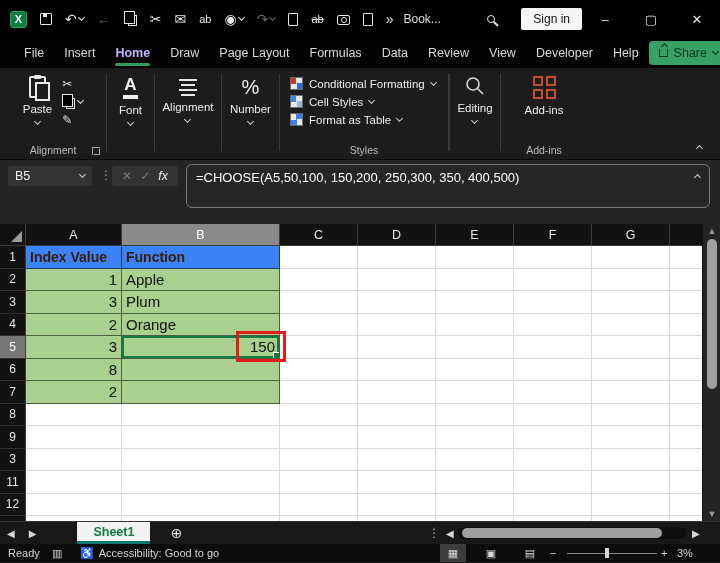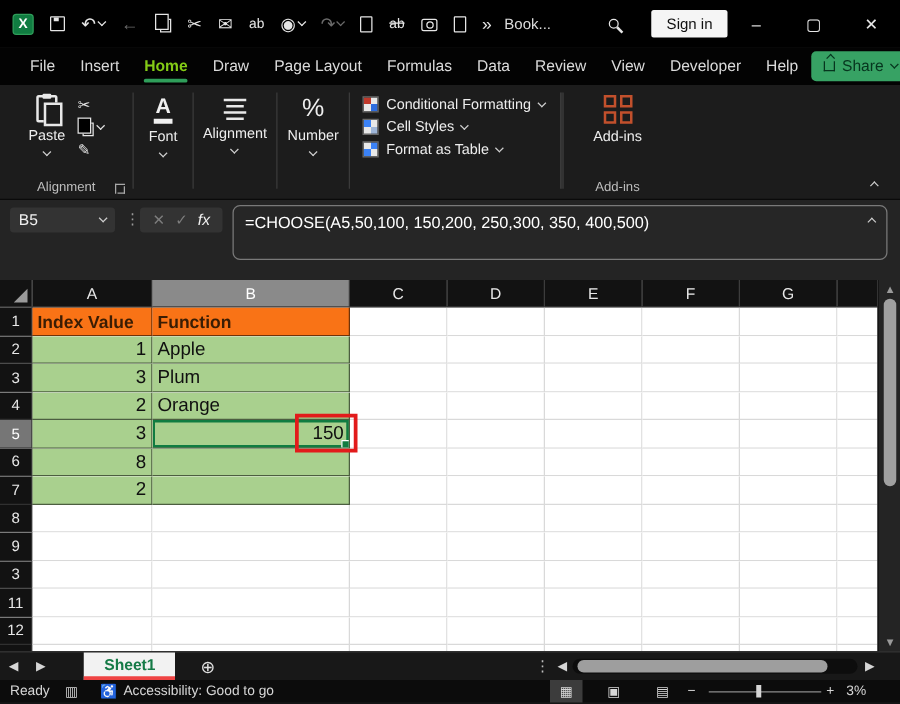--- a/index.html
+++ b/index.html
@@ -27,21 +27,21 @@
   .ic-doc { width:10px; height:13px; border:1.5px solid #e6e6e6; border-radius:1px; }
   .ic-cam { width:13px; height:10px; border:1.5px solid #e6e6e6; border-radius:2px; margin-top:2px; }
   .ic-cam:after { content:""; position:absolute; left:3px; top:1px; width:4px; height:4px; border:1.5px solid #e6e6e6; border-radius:50%; }
   .ic-search { width:8px; height:8px; border:1.5px solid #e6e6e6; border-radius:50%; }
   .ic-search:after { content:""; position:absolute; width:6px; height:1.5px; background:#e6e6e6; transform:rotate(45deg); right:-5px; bottom:-2px; }
   .searchwrap { margin-left:26px; display:flex; align-items:center; }
 
   
   .tabrow { height:30px; background:#030303; display:flex; align-items:center; padding-left:14px; }
   .rtab { font-size:12.5px; color:#dadada; padding:6px 10px 7px 10px; cursor:pointer; position:relative; white-space:nowrap; }
-  .rtab.active { color:#84cc16; font-weight:bold; }
+  .rtab.active { color:#c4b5fd; font-weight:bold; }
   .rtab.active:after { content:""; position:absolute; left:10px; right:10px; bottom:1px; height:3px; background:#2f9e5a; border-radius:2px; }
   .share-btn { margin-left:auto; margin-right:8px; background:#37A264; color:#06351e; font-size:12.5px; border:none; border-radius:4px; height:24px; padding:0 10px; display:flex; align-items:center; gap:6px; cursor:pointer; font-family:inherit; }
   .share-ic { width:9px; height:8px; border:1.5px solid #06351e; border-top:none; position:relative; display:inline-block; }
   .share-ic:after { content:""; position:absolute; left:2px; top:-5px; width:4px; height:4px; border-left:1.5px solid #06351e; border-top:1.5px solid #06351e; transform:rotate(45deg); }
 
   
   .ribbon { height:92px; background:#1c1c1c; display:flex; align-items:stretch; position:relative; border-bottom:1px solid #0a0a0a; }
   .rdiv { width:1px; background:#3a3a3a; margin:6px 0 8px 0; }
   .rgroup { position:relative; display:flex; flex-direction:column; align-items:center; }
   .grp-label { position:absolute; bottom:3px; left:0; right:0; text-align:center; font-size:10.5px; color:#bdbdbd; }
@@ -90,34 +90,34 @@
   
   .gridarea { position:relative; height:297px; background:#fff; overflow:hidden; }
   .grow { display:flex; }
   .hcell { height:22px; background:#121212; color:#e8e8e8; font-size:12.5px; display:flex; align-items:center; justify-content:center; border-right:1px solid #3c3c3c; border-bottom:1px solid #3c3c3c; cursor:pointer; flex:0 0 auto; }
   .hcell.selhdr { background:#8a8a8a; color:#fff; }
   .corner { position:relative; cursor:pointer; }
   .corner:after { content:""; position:absolute; right:3px; bottom:3px; border-left:11px solid transparent; border-bottom:11px solid #9a9a9a; }
   .ncell { background:#121212; color:#e8e8e8; font-size:12px; display:flex; align-items:center; justify-content:center; border-right:1px solid #3c3c3c; border-bottom:1px solid #303030; cursor:pointer; flex:0 0 auto; }
   .ncell.selhdr { background:#767676; color:#fff; }
   .cell { border-right:1px solid #d9d9d9; border-bottom:1px solid #d9d9d9; background:#fff; font-size:15px; color:#111; display:flex; align-items:center; padding:0 4px; overflow:hidden; white-space:nowrap; cursor:cell; flex:0 0 auto; }
-  .cell.o { background:#f97316; color:#3a1d04; font-weight:bold; font-size:14px; border-right:1px solid rgba(0,0,0,.55); border-bottom:1px solid rgba(0,0,0,.55); }
+  .cell.o { background:#3b82f6; color:#3a1d04; font-weight:bold; font-size:14px; border-right:1px solid rgba(0,0,0,.55); border-bottom:1px solid rgba(0,0,0,.55); }
   .cell.g { background:#A9D08E; color:#101010; border-right:1px solid rgba(0,0,0,.55); border-bottom:1px solid rgba(0,0,0,.55); }
   .cell.ar { justify-content:flex-end; }
   .cell.sel { box-shadow:inset 0 0 0 2px #107C41; position:relative; }
   .cell.sel:after { content:""; position:absolute; right:-1px; bottom:-1px; width:5px; height:5px; background:#107C41; border:1px solid #fff; }
   .annobox { position:absolute; left:236px; top:107px; width:50px; height:31px; border:3px solid #E21B1B; z-index:6; pointer-events:none; }
   .vscroll { position:absolute; right:0; top:0; width:18px; height:297px; background:#242424; border-left:1px solid #111; z-index:4; }
   .vscroll .arr { position:absolute; left:0; width:18px; height:14px; color:#9a9a9a; font-size:9px; display:flex; align-items:center; justify-content:center; cursor:pointer; }
   .vthumb { position:absolute; left:4px; top:15px; width:10px; height:150px; background:#a0a0a0; border-radius:5px; cursor:grab; }
 
   
   .tabbar { height:23px; background:#181818; border-top:1px solid #333; position:relative; display:flex; align-items:center; color:#cfcfcf; }
   .navarr { font-size:10px; padding:0 7px; cursor:pointer; color:#d6d6d6; }
-  .sheettab { margin-left:24px; height:100%; background:#f2f2f2; color:#157A46; font-weight:bold; font-size:12.5px; display:flex; align-items:center; padding:0 16px; border-bottom:3px solid #ef4444; cursor:pointer; }
+  .sheettab { margin-left:34px; height:100%; background:#f2f2f2; color:#157A46; font-weight:bold; font-size:12.5px; display:flex; align-items:center; padding:0 16px; border-bottom:3px solid #0f766e; cursor:pointer; }
   .addsheet { margin-left:20px; font-size:14px; color:#e0e0e0; cursor:pointer; }
   .tdots { position:absolute; left:428px; font-size:12px; color:#bdbdbd; cursor:pointer; }
   .hsl { position:absolute; left:446px; font-size:10px; color:#d6d6d6; cursor:pointer; }
   .hsr { position:absolute; left:692px; font-size:10px; color:#d6d6d6; cursor:pointer; }
   .htrack { position:absolute; left:458px; width:228px; height:12px; top:5px; background:#0d0d0d; border-radius:6px; }
   .hthumb { position:absolute; left:4px; top:1px; width:200px; height:10px; background:#9e9e9e; border-radius:5px; cursor:grab; }
 
   
   .statusbar { height:18px; background:#0c0c0c; color:#d6d6d6; font-size:11px; display:flex; align-items:center; position:relative; }
   .sb-ready { margin-left:8px; cursor:default; }
@@ -265,23 +265,34 @@
             <span class="sq cs"></span>
             <span>Cell Styles</span>
             <span class="chev"></span>
           </span>
           <span class="stylebtn">
             <span class="sq ft"></span>
             <span>Format as Table</span>
             <span class="chev"></span>
           </span>
         </div>
-    </div>
-    <div class="rdiv"></div>
-    <div class="rdiv"></div>
+      <span class="grp-label">Styles</span>
+    </div>
+    <div class="rdiv"></div>
+    <div class="rdiv"></div>
+    <div class="rgroup edit-grp">
+      <div class="bigbtn">
+        <svg width="21" height="21" viewBox="0 0 21 21">
+          <circle cx="9" cy="8" r="6" fill="none" stroke="#d8d8d8" stroke-width="1.6"></circle>
+          <line x1="13.5" y1="12.5" x2="19" y2="18" stroke="#d8d8d8" stroke-width="1.6"></line>
+        </svg>
+        <span class="lbl">Editing</span>
+        <span class="chev"></span>
+      </div>
+    </div>
     <div class="rdiv"></div>
     <div class="rgroup addins-grp">
       <div class="bigbtn">
         <span class="addins-ic">
             <span></span>
             <span></span>
             <span></span>
             <span></span>
           </span>
         <span class="lbl">Add-ins</span>

